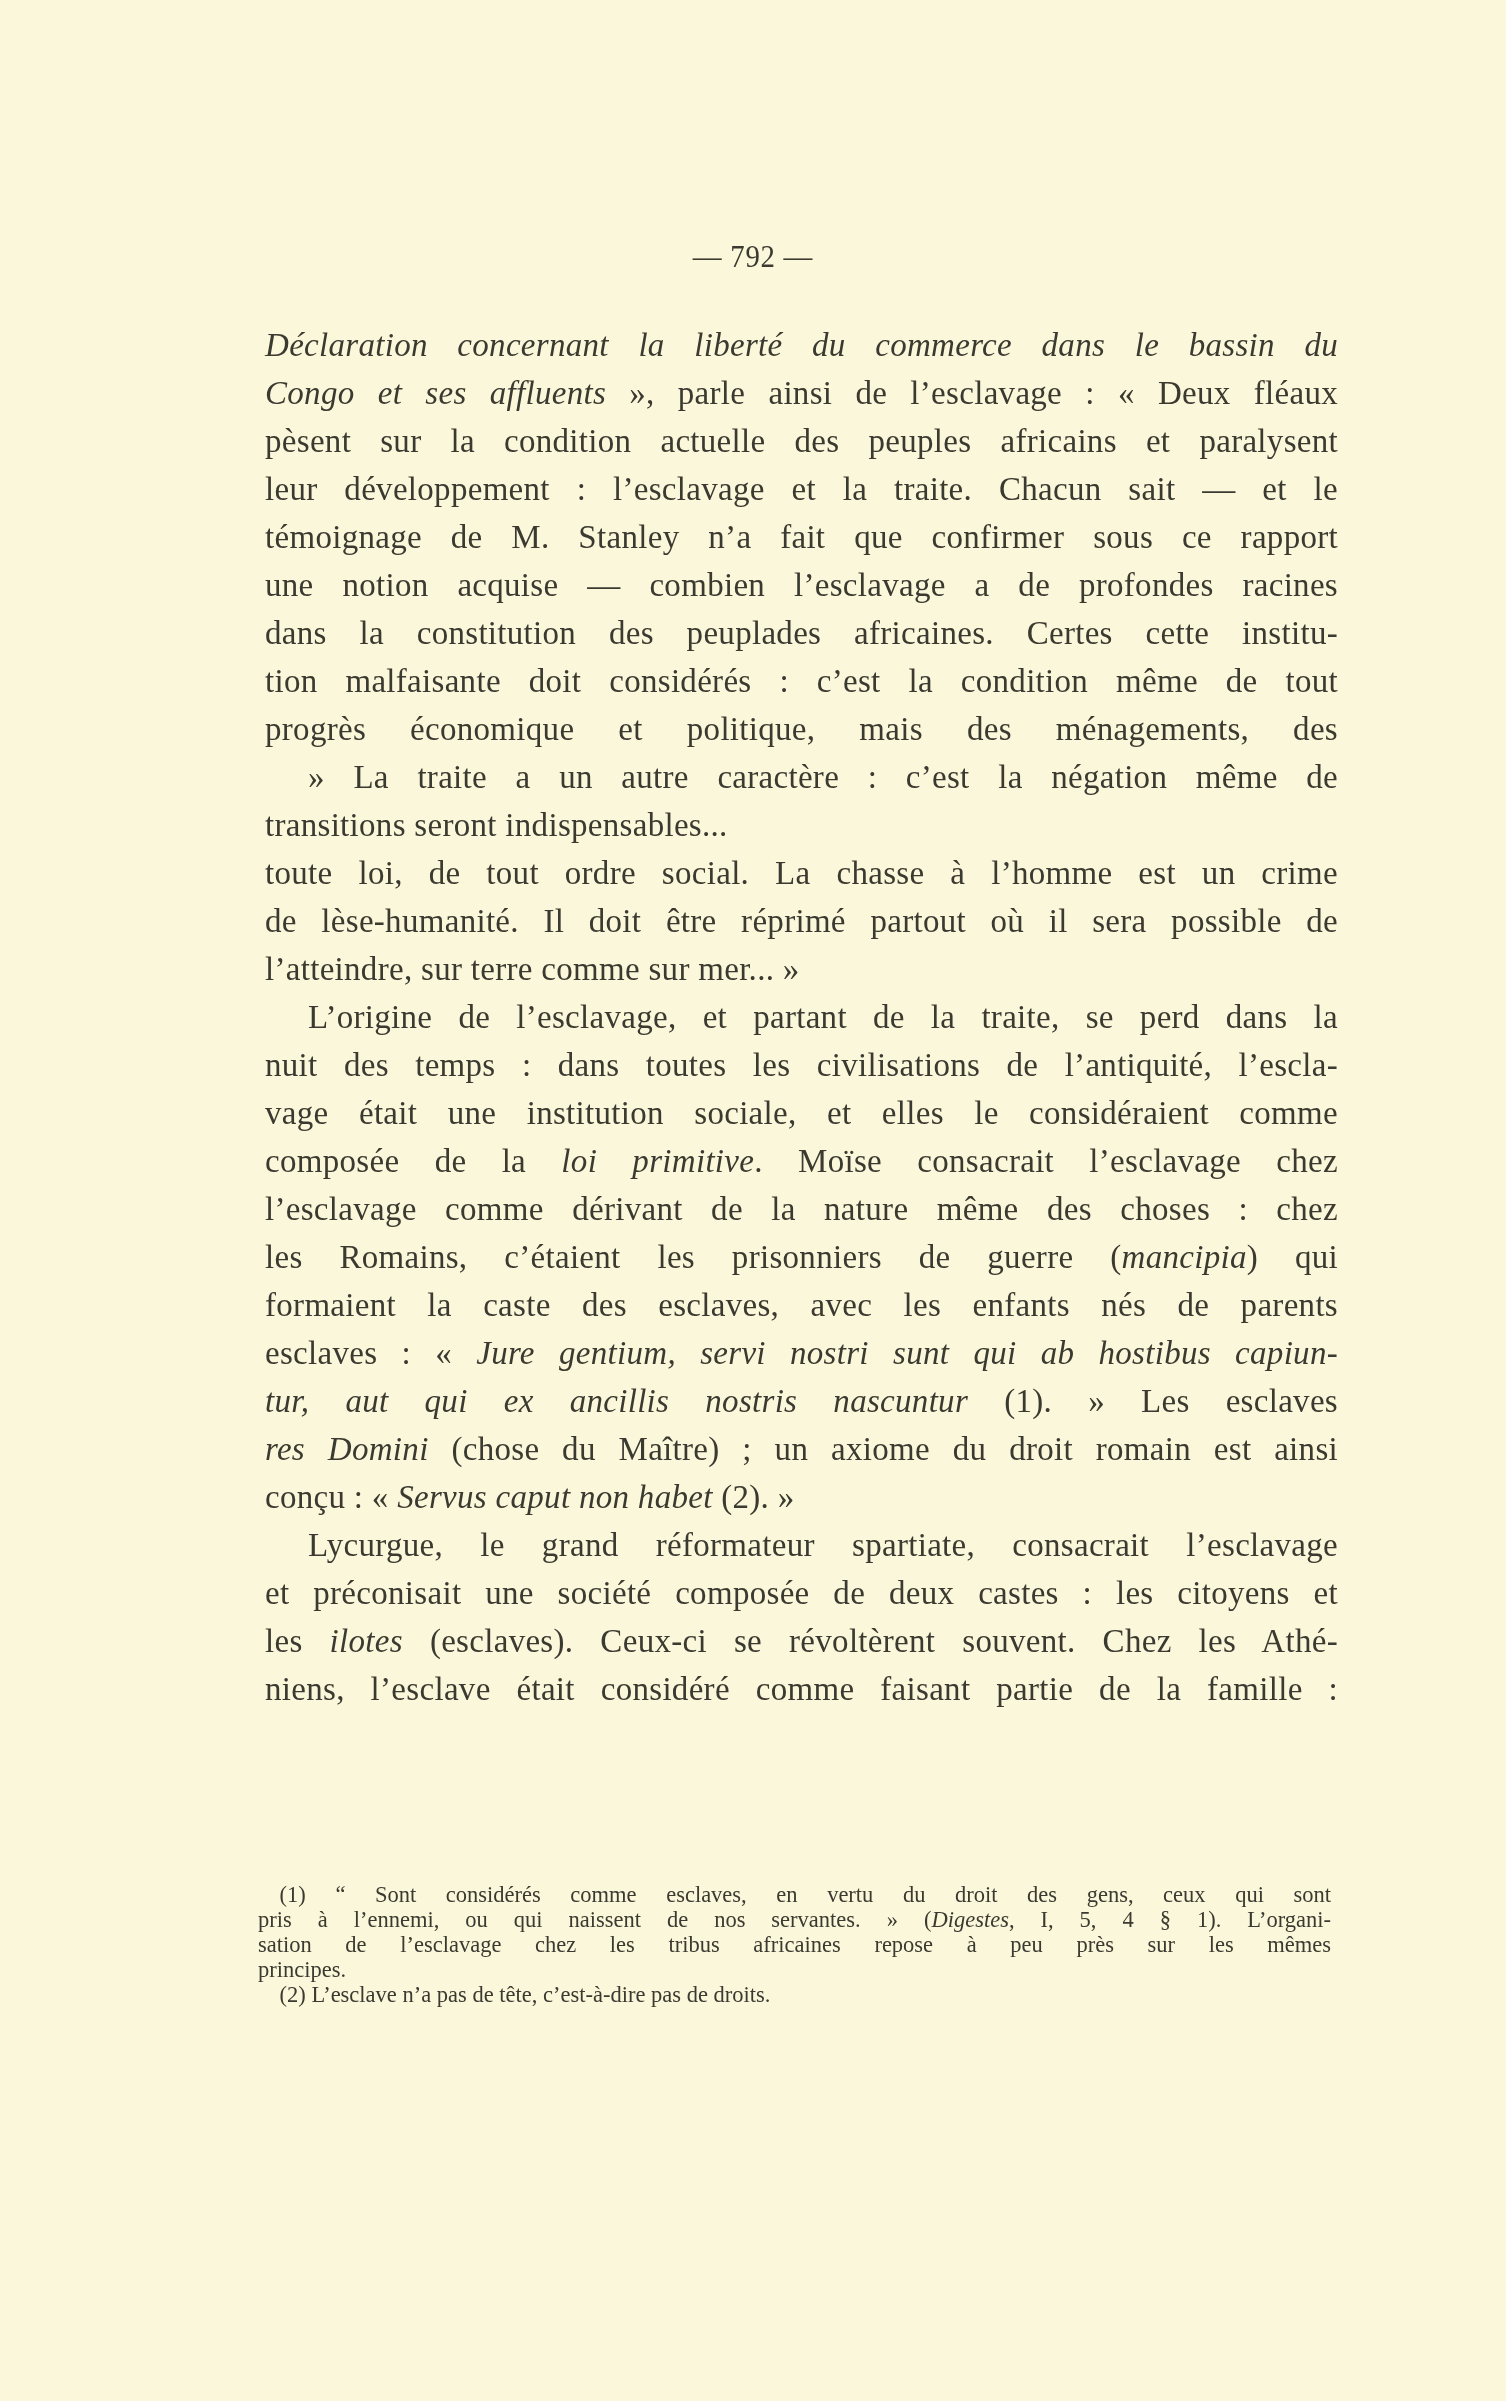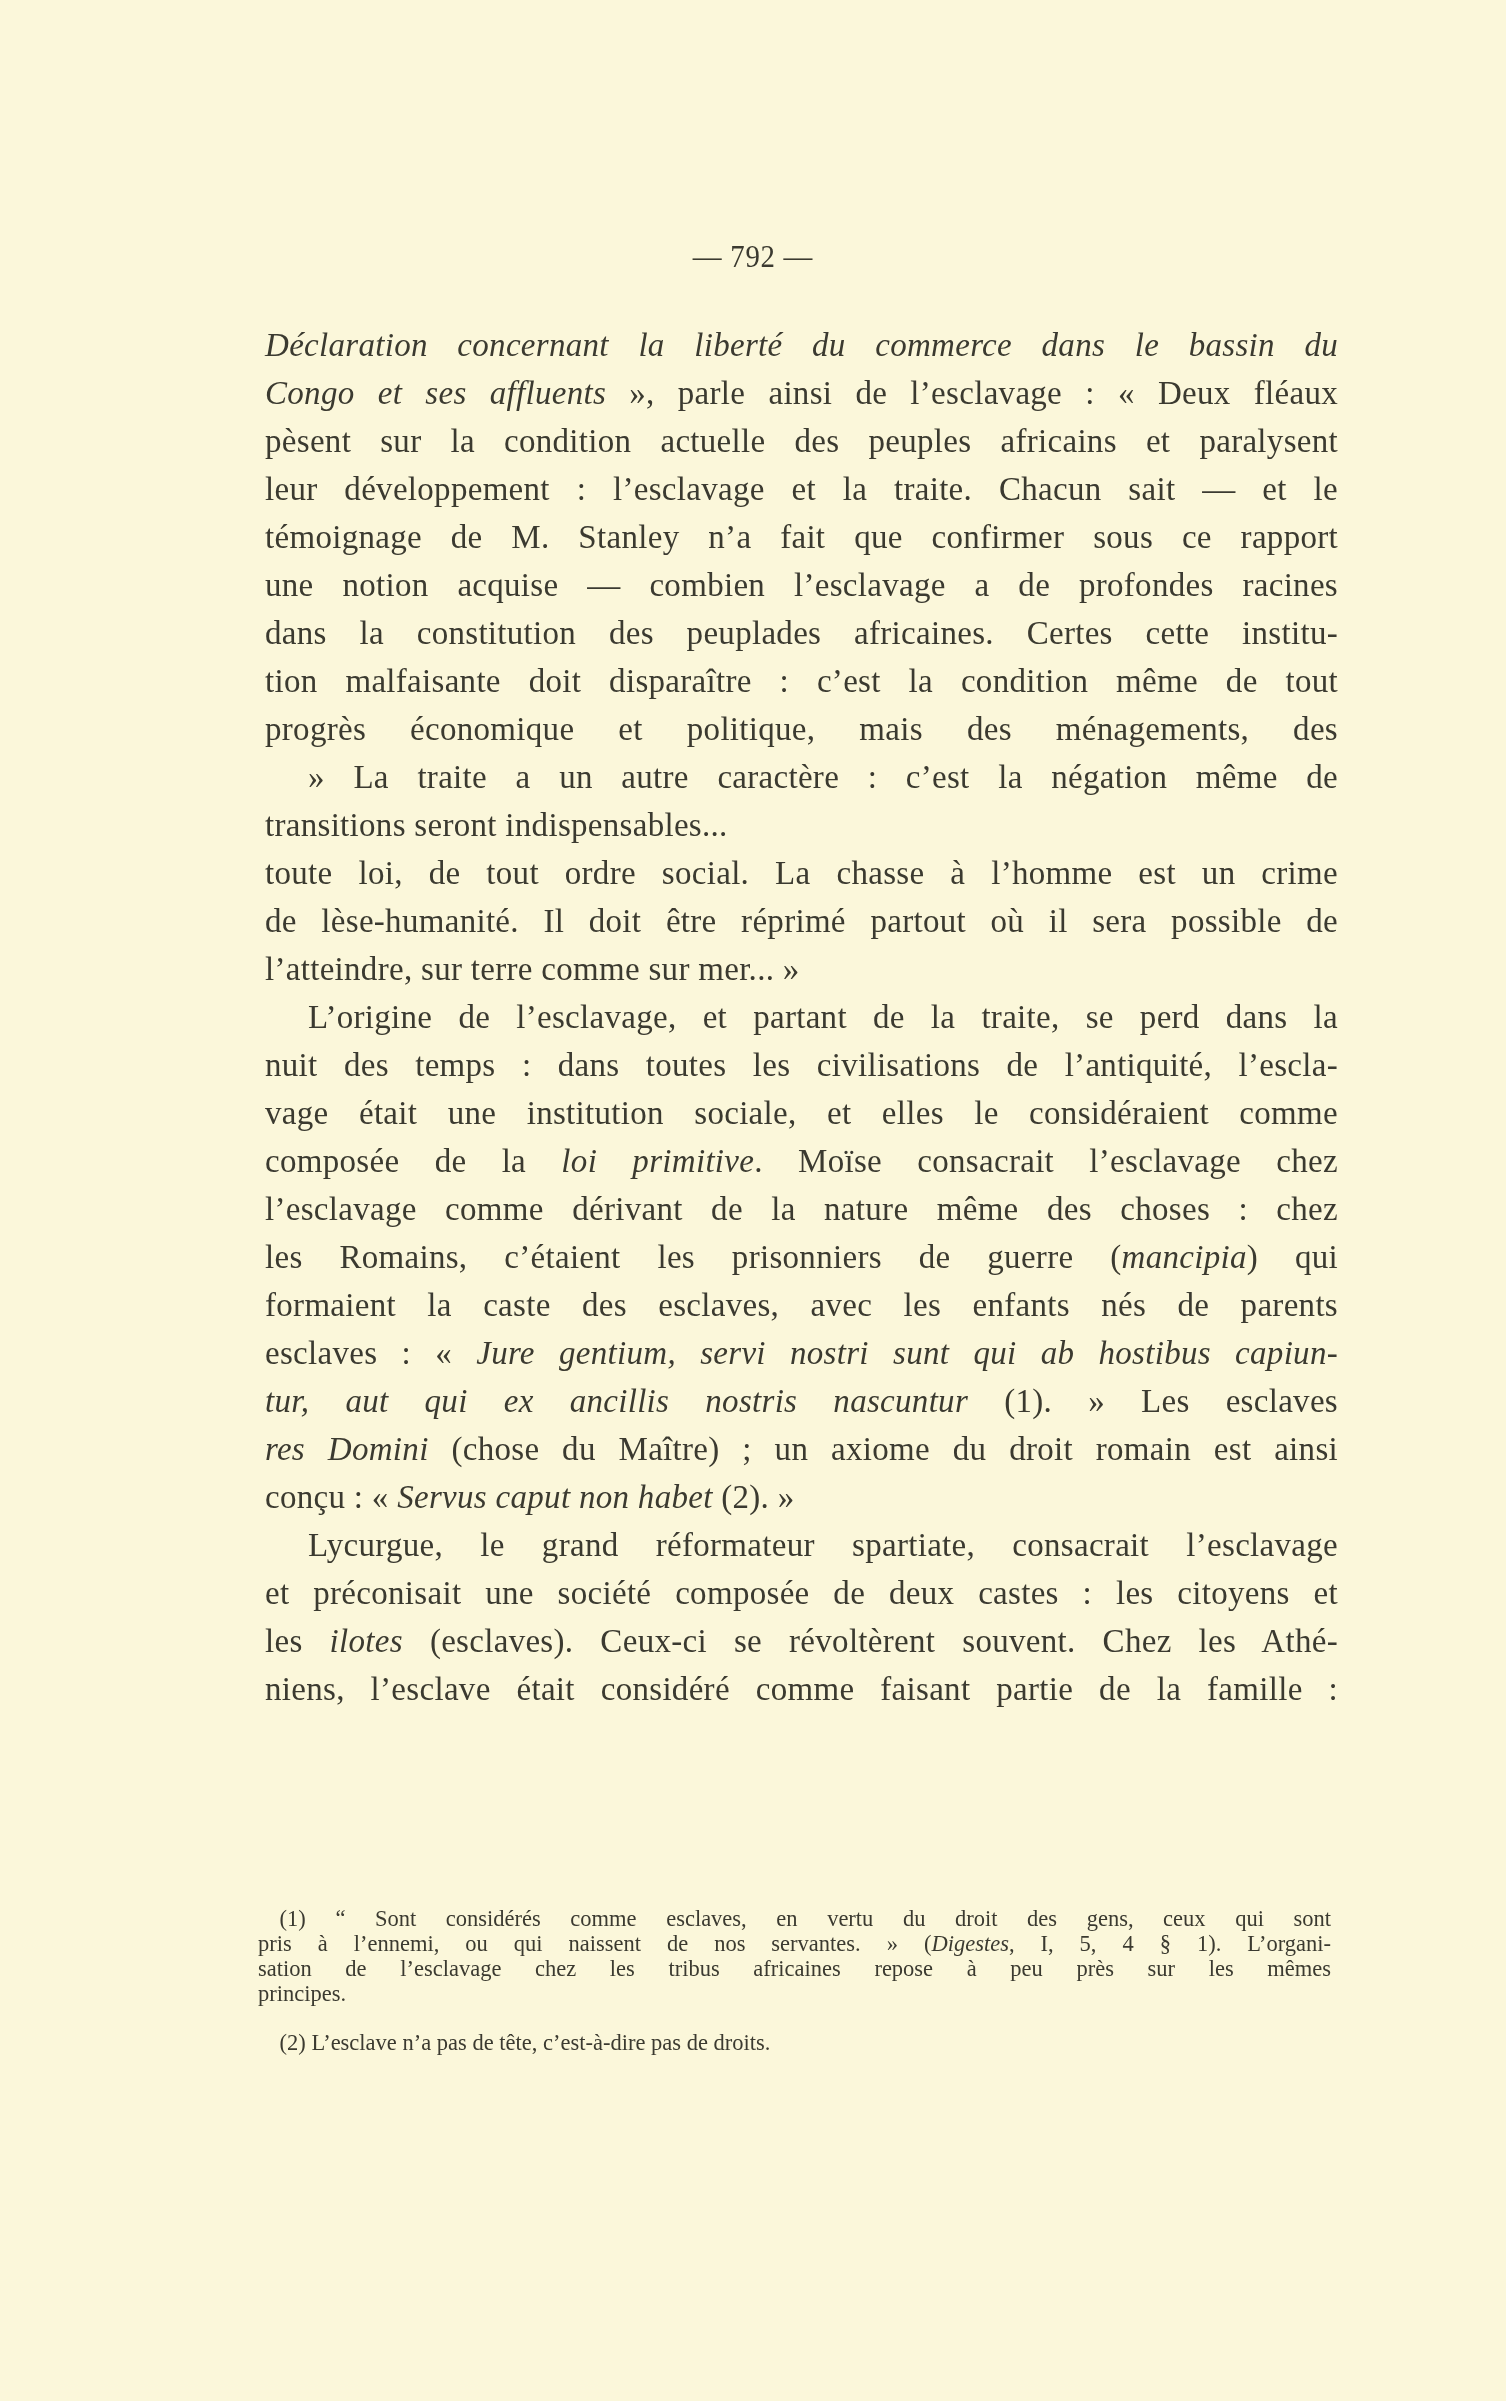--- a/index.html
+++ b/index.html
@@ -29,36 +29,36 @@
   .line i { font-style: italic; }
   .footnotes {
     position: absolute; left: 258px; top: 1882px; width: 1073px;
   }
   .fline {
     display: block; height: 25px; line-height: 25px;
     font-size: 22.5px; white-space: nowrap;
     text-align: justify; text-align-last: justify;
   }
   .fline.last { text-align-last: left; }
-  .fline.indent { padding-left: 21.6px; margin-top: 24px; }
+  .fline.indent { padding-left: 21.6px; }
 </style>
 </head>
 <body>
 
 <div class="page-number">— 792 —</div>
 
 <div class="body-text" id="body-text">
     <div class="line"><i>Déclaration concernant la liberté du commerce dans le bassin du</i></div>
     <div class="line"><i>Congo et ses affluents</i><span> », parle ainsi de l’esclavage : « Deux fléaux</span></div>
     <div class="line"><span>pèsent sur la condition actuelle des peuples africains et paralysent</span></div>
     <div class="line"><span>leur développement : l’esclavage et la traite. Chacun sait — et le</span></div>
     <div class="line"><span>témoignage de M. Stanley n’a fait que confirmer sous ce rapport</span></div>
     <div class="line"><span>une notion acquise — combien l’esclavage a de profondes racines</span></div>
     <div class="line"><span>dans la constitution des peuplades africaines. Certes cette institu-</span></div>
-    <div class="line"><span>tion malfaisante doit disparaître : c’est la condition même de tout</span></div>
+    <div class="line"><span>tion malfaisante doit considérés : c’est la condition même de tout</span></div>
     <div class="line"><span>progrès économique et politique, mais des ménagements, des</span></div>
     <div class="line indent"><span>» La traite a un autre caractère : c’est la négation même de</span></div>
     <div class="line last"><span>transitions seront indispensables...</span></div>
     <div class="line"><span>toute loi, de tout ordre social. La chasse à l’homme est un crime</span></div>
     <div class="line"><span>de lèse-humanité. Il doit être réprimé partout où il sera possible de</span></div>
     <div class="line last"><span>l’atteindre, sur terre comme sur mer... »</span></div>
     <div class="line indent"><span>L’origine de l’esclavage, et partant de la traite, se perd dans la</span></div>
     <div class="line"><span>nuit des temps : dans toutes les civilisations de l’antiquité, l’escla-</span></div>
     <div class="line"><span>vage était une institution sociale, et elles le considéraient comme</span></div>
     <div class="line"><span>composée de la </span><i>loi primitive</i><span>. Moïse consacrait l’esclavage chez</span></div>

